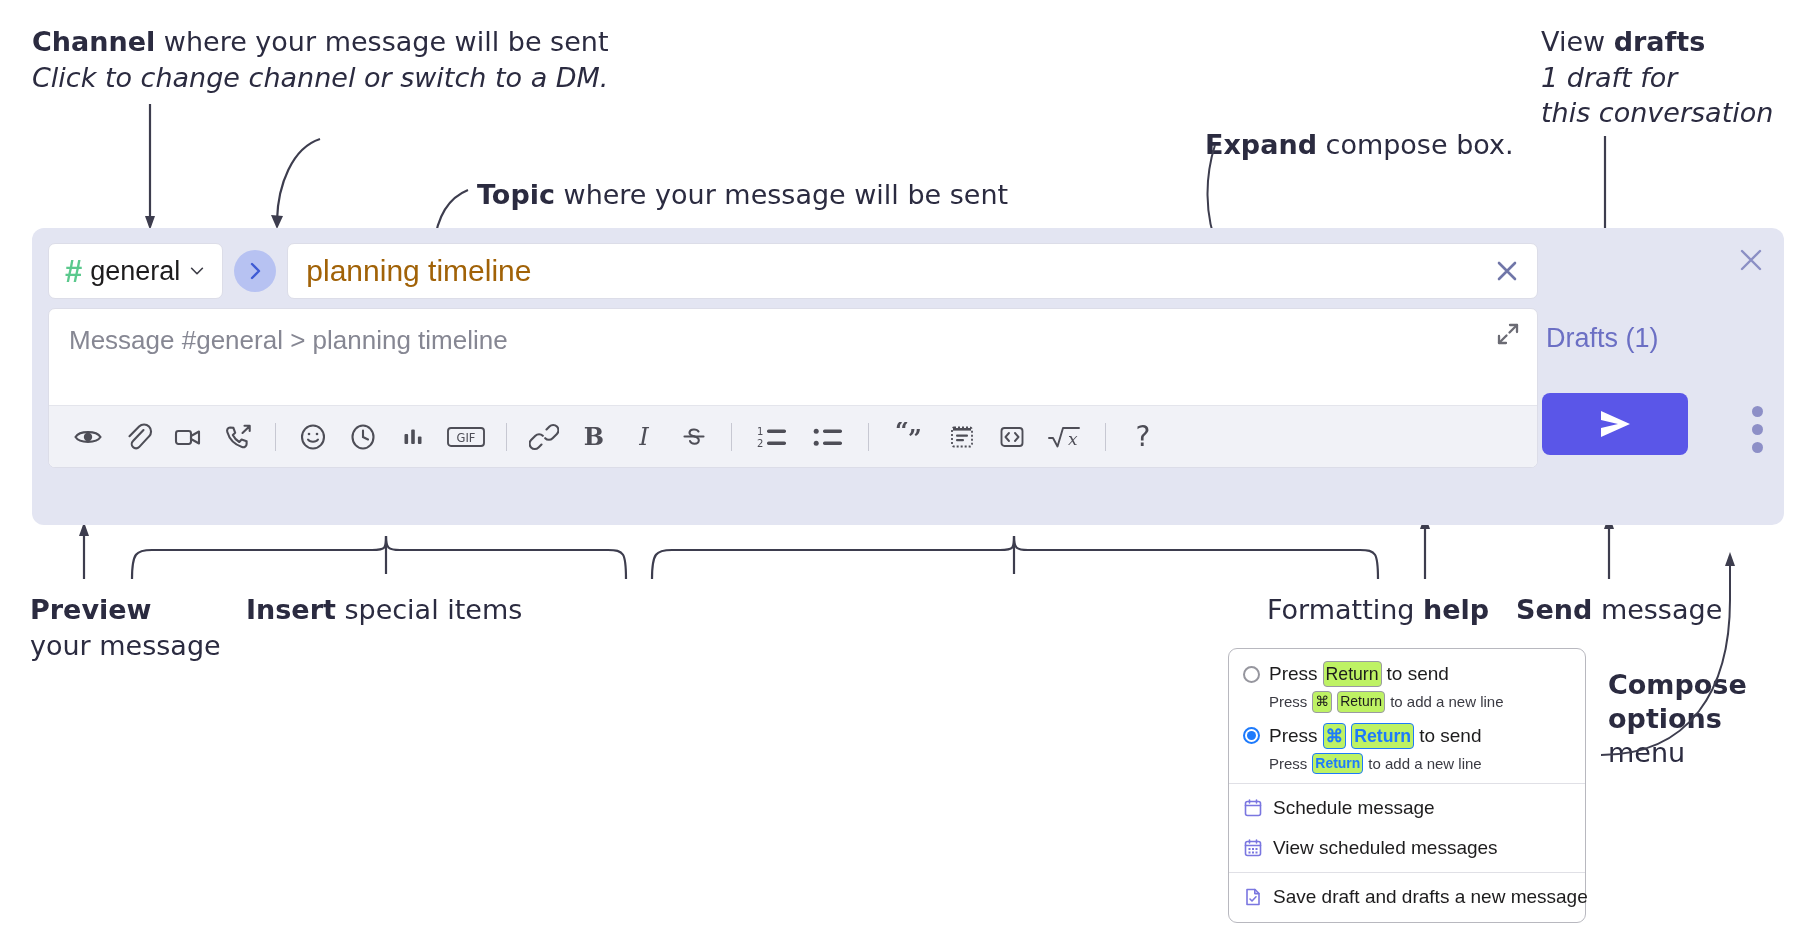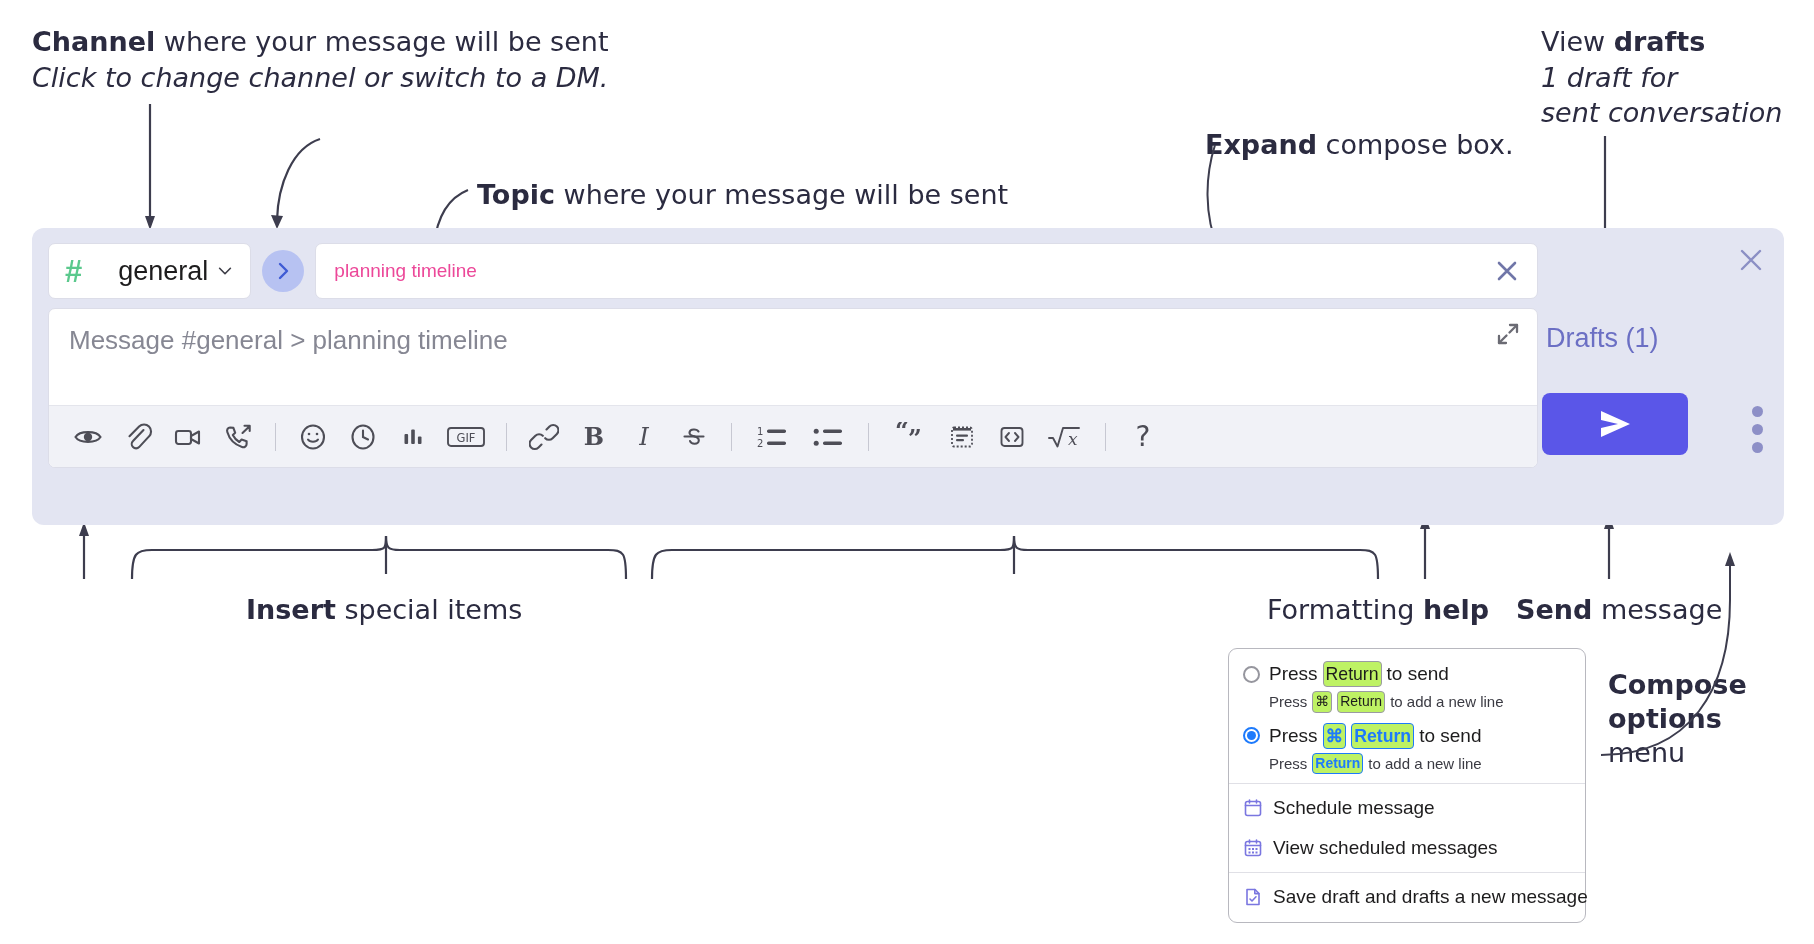--- a/index.html
+++ b/index.html
@@ -44,40 +44,40 @@
 
   .channel-pill {
     display: flex; align-items: center; gap: 8px;
     background: #ffffff;
     border: 1px solid #dcdde8;
     border-radius: 7px;
     height: 56px;
     padding: 0 16px;
   }
   .hash { color: #5bc98d; font-size: 31px; font-weight: 700; line-height: 1; }
-  .channel-name { font-size: 27px; color: #1d1c1d; margin-left: 28px; }
+  .channel-name { font-size: 27px; color: #1d1c1d; }
   .chev { width: 18px; height: 18px; }
 
   .goto-btn {
     width: 42px; height: 42px; border-radius: 50%;
     background: #b7c2f2;
     display: flex; align-items: center; justify-content: center;
     flex: 0 0 auto;
   }
 
   .topic-field {
     flex: 1;
     display: flex; align-items: center;
     background: #ffffff;
     border: 1px solid #dcdde8;
     border-radius: 7px;
     height: 56px;
     padding: 0 16px 0 18px;
   }
-  .topic-text { flex: 1; font-size: 19px; color: #ec4899; }
+  .topic-text { flex: 1; font-size: 30px; color: #a16207; }
   .topic-clear { width: 28px; height: 28px; flex: 0 0 auto; }
 
   .msg-card {
     margin-top: 9px;
     background: #ffffff;
     border: 1px solid #dcdde8;
     border-radius: 7px;
     overflow: hidden;
   }
   .msg-area {
@@ -178,23 +178,27 @@
     <b>Topic</b><span> where your message will be sent</span>
   </div>
 
   <div class="anno" style="left:1205px; top:127px;">
     <b>Expand</b><span> compose box.</span>
   </div>
 
   <div class="anno" style="left:1541px; top:24px;">
     <div><span>View </span><b>drafts</b></div>
     <div><i>1 draft for</i></div>
-    <div><i>sent conversation</i></div>
-  </div>
-
+    <div><i>this conversation</i></div>
+  </div>
+
+  <div class="anno" style="left:30px; top:592px;">
+    <div><b>Preview</b></div>
+    <div><span>your message</span></div>
+  </div>
 
   <div class="anno" style="left:246px; top:592px;">
     <b>Insert</b><span> special items</span>
   </div>
 
 
   <div class="anno" style="left:1267px; top:592px;">
     <span>Formatting </span><b>help</b>
   </div>
 

